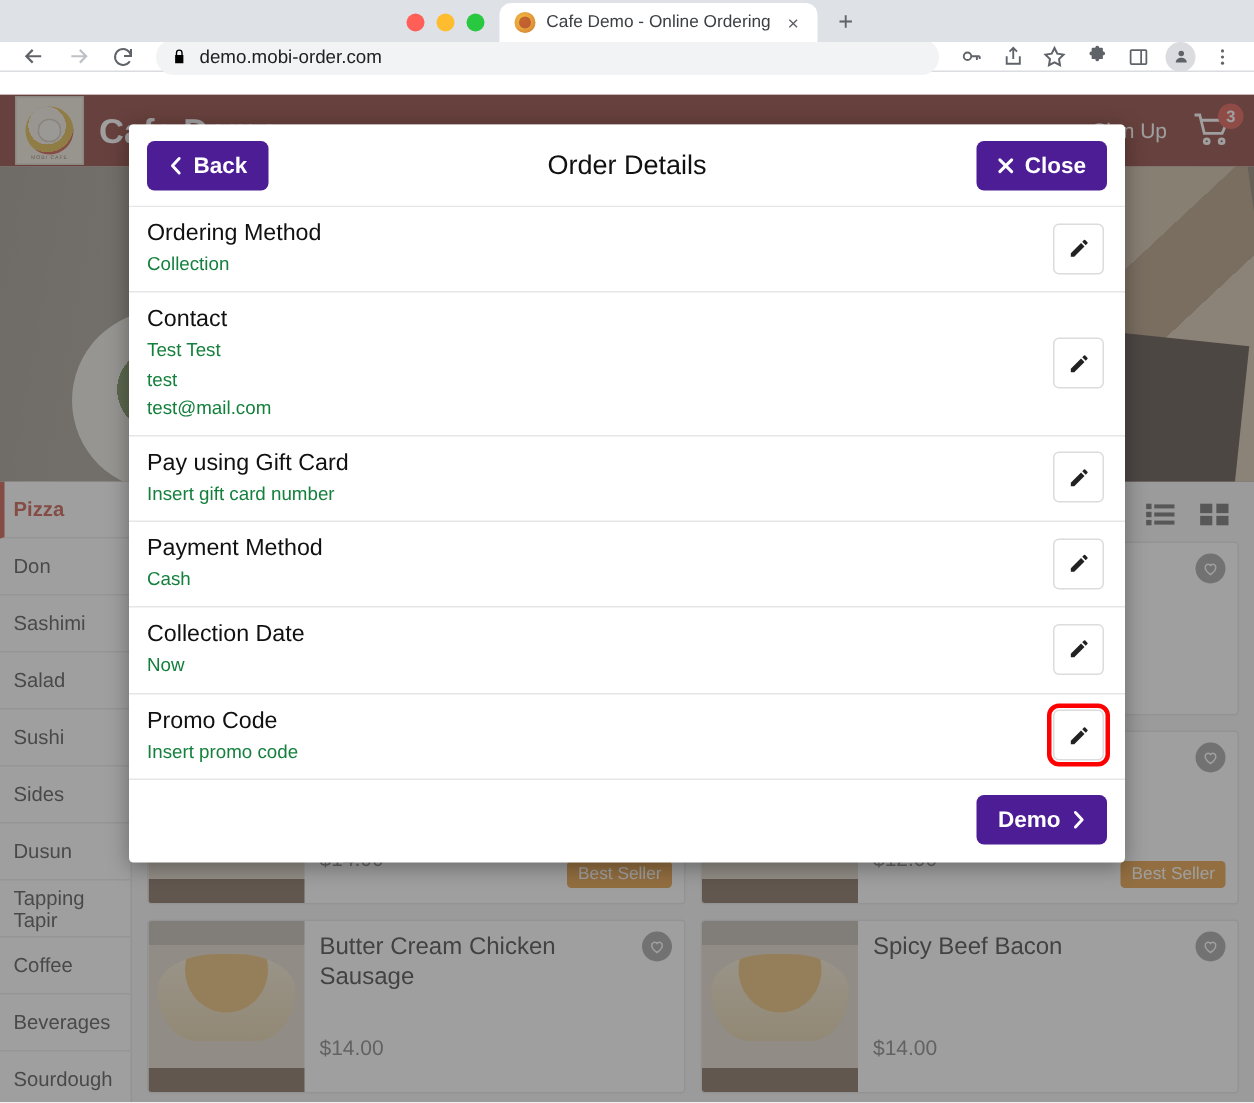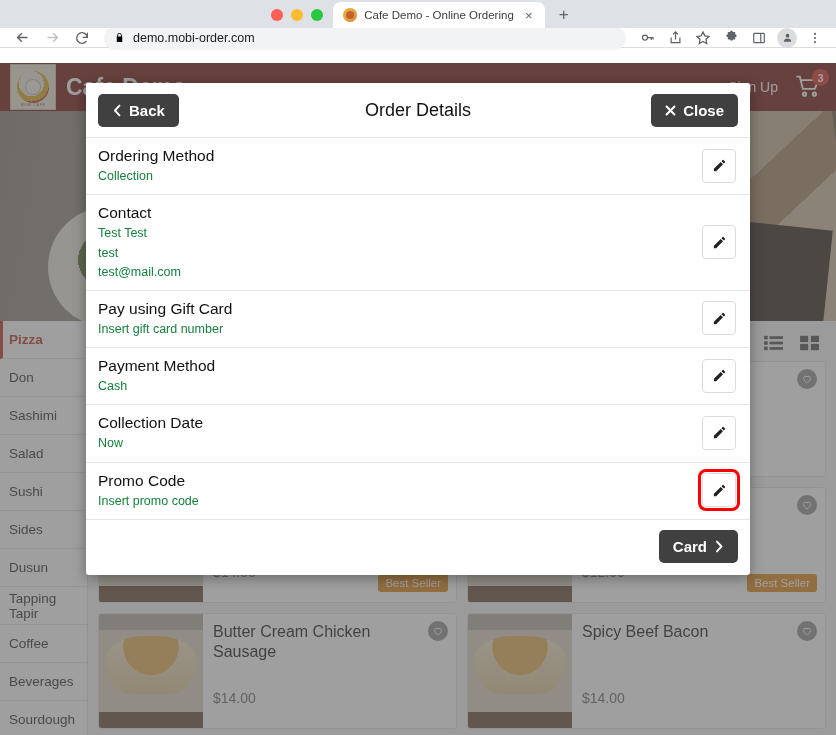--- a/index.html
+++ b/index.html
@@ -198,21 +198,21 @@
     position: absolute; left: 86px; top: 20px; width: 664px;
     background: #ffffff; border-radius: 3px;
     box-shadow: 0 3px 14px rgba(0,0,0,.35);
     overflow: hidden;
   }
   .modal-head {
     height: 54px; display: flex; align-items: center;
     padding: 0 12px; position: relative; background: #fff;
   }
   .btn-red {
-    background: #404040; color: #ffffff; border: none; border-radius: 5px;
+    background: #4c1d95; color: #ffffff; border: none; border-radius: 5px;
     font-size: 15px; font-weight: bold; padding: 9px 14px;
     display: flex; align-items: center; gap: 7px; line-height: 1;
     font-family: "Liberation Sans", sans-serif;
   }
   .modal-title {
     position: absolute; left: 0; right: 0; text-align: center;
     font-size: 18px; color: #111111; pointer-events: none;
   }
   .close-btn { margin-left: auto; }
 
@@ -565,21 +565,21 @@
               </div>
               <button class="edit-btn highlight">
                 <svg width="15" height="15" viewBox="0 0 24 24" fill="#222">
                   <path d="M3 17.3V21h3.7L17.6 10.1l-3.7-3.7L3 17.3zM20.7 7a1 1 0 000-1.4l-2.3-2.3a1 1 0 00-1.4 0l-1.8 1.8 3.7 3.7L20.7 7z"></path>
                 </svg>
               </button>
             </div>
           </div>
         <div class="modal-foot">
           <button class="btn-red">
-            <span>Card</span>
+            <span>Demo</span>
             <svg width="10" height="13" viewBox="0 0 12 16" fill="none" stroke="#fff" stroke-width="2.4" stroke-linecap="round" stroke-linejoin="round">
               <path d="M3.5 2L9 8l-5.5 6"></path>
               </svg>
           </button>
         </div>
       </div>
     </div>
 
   </div>
 </div>

